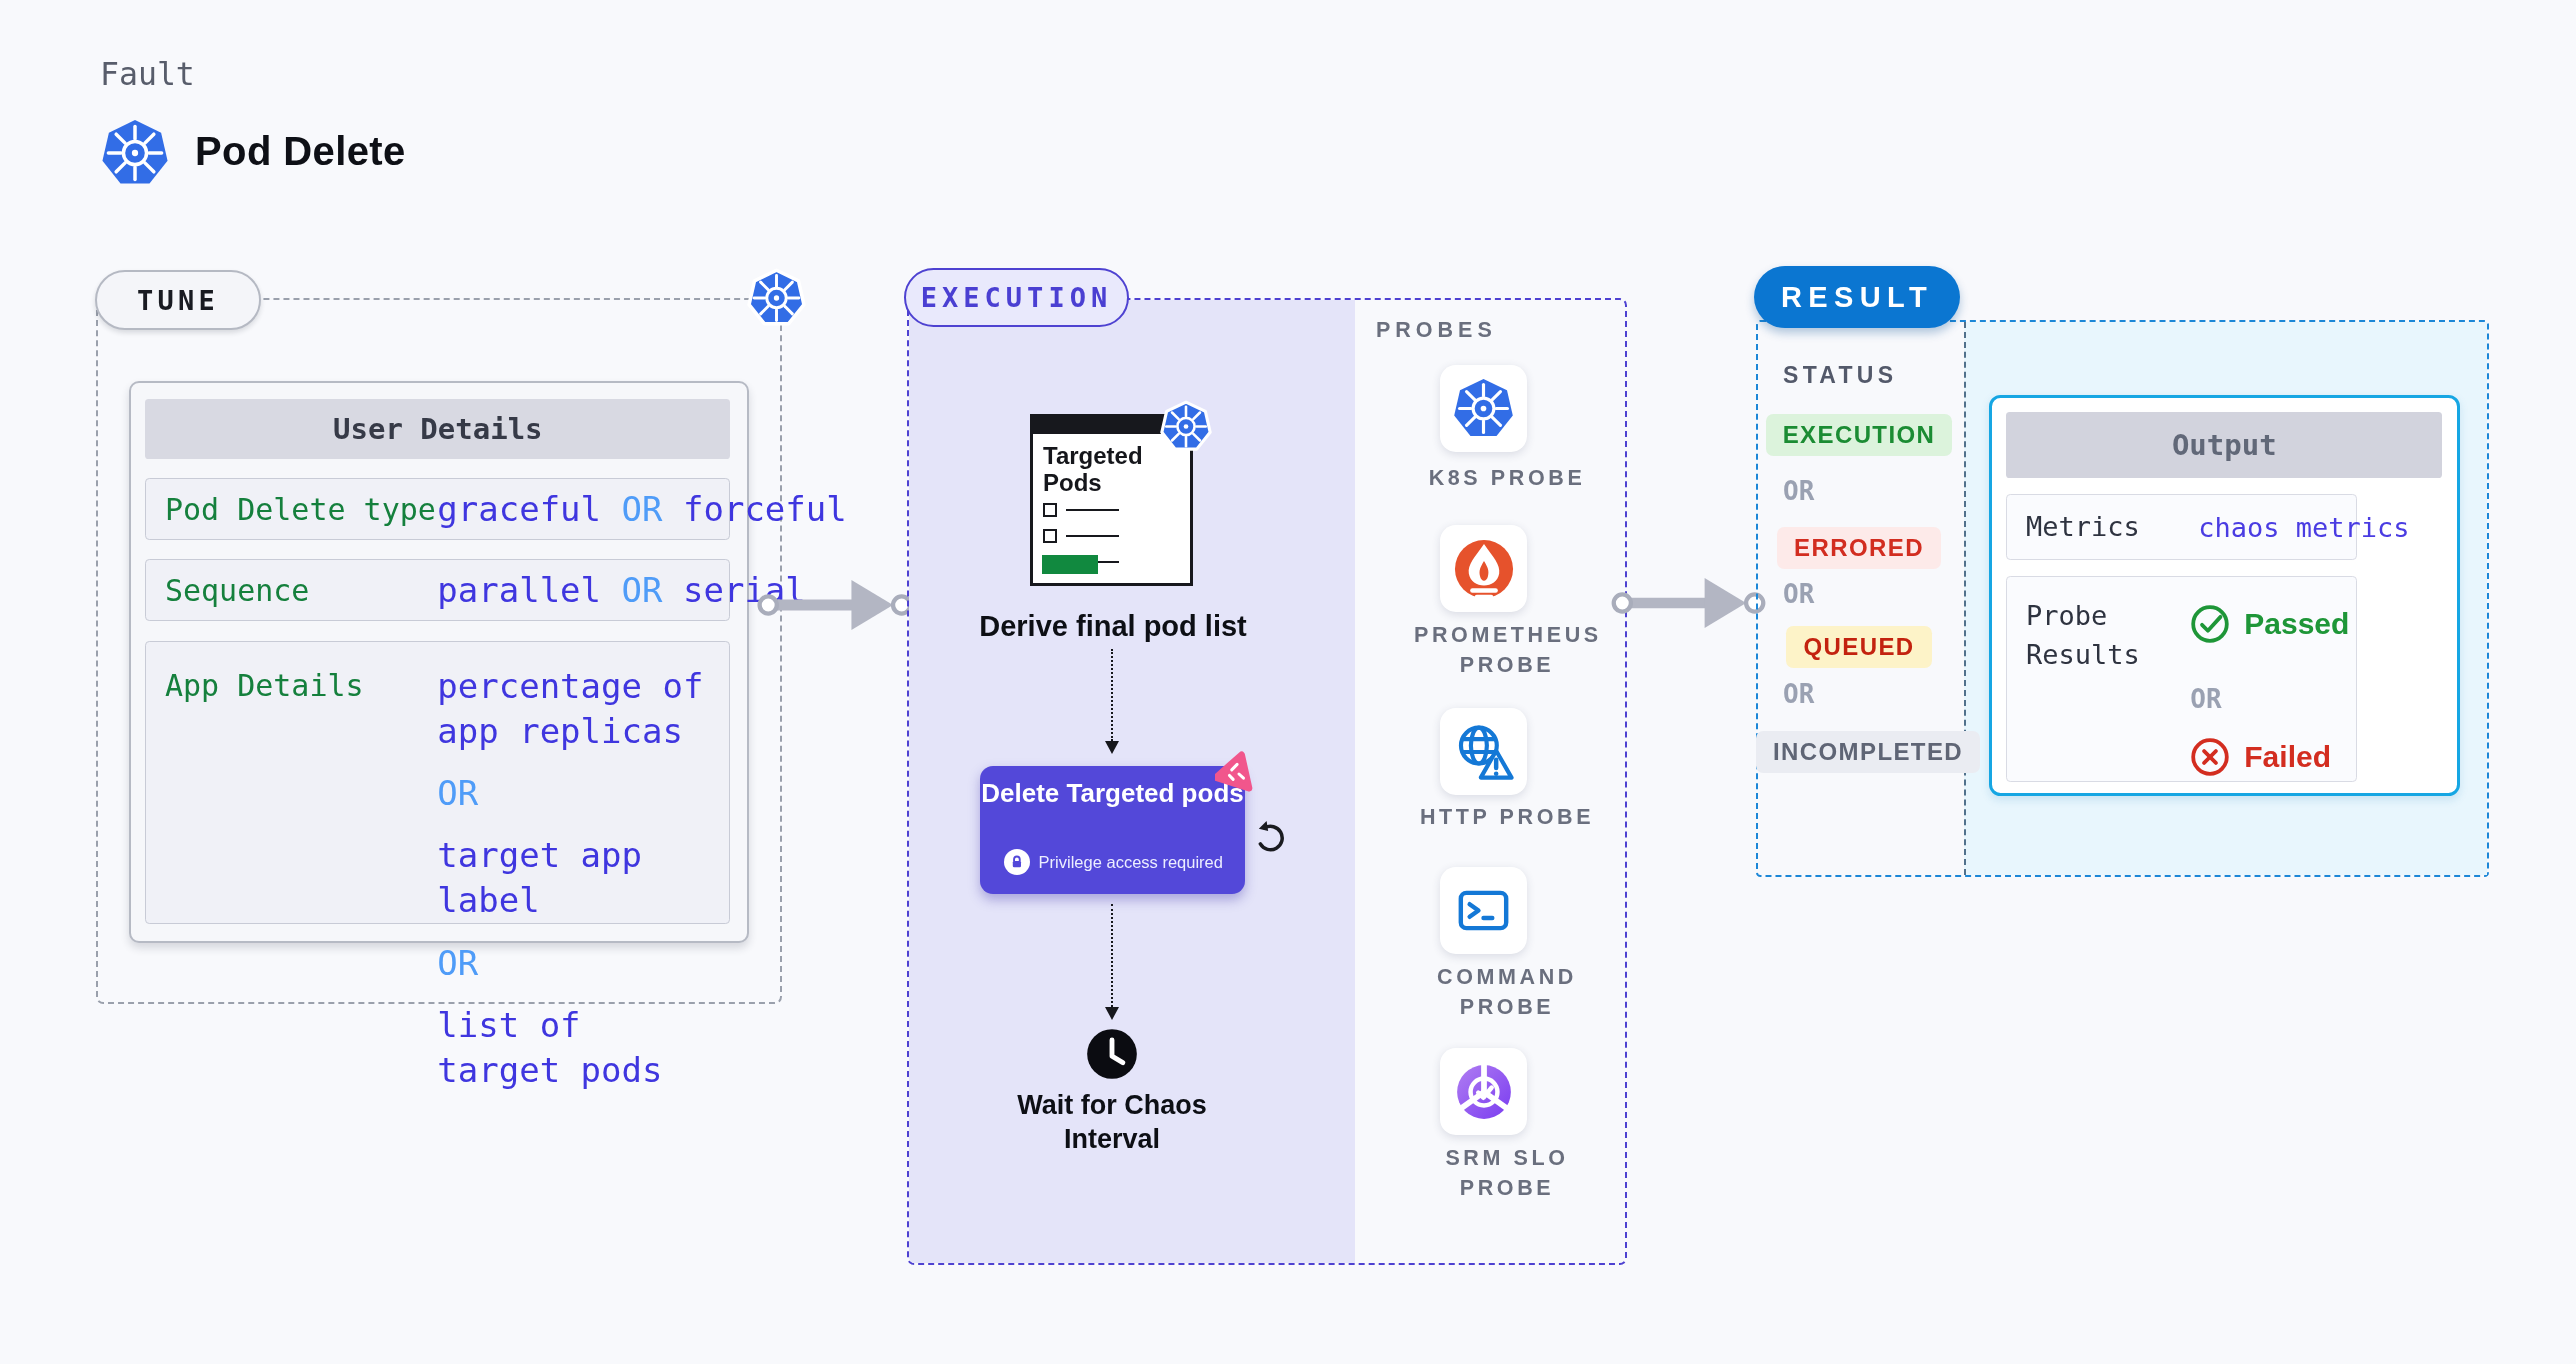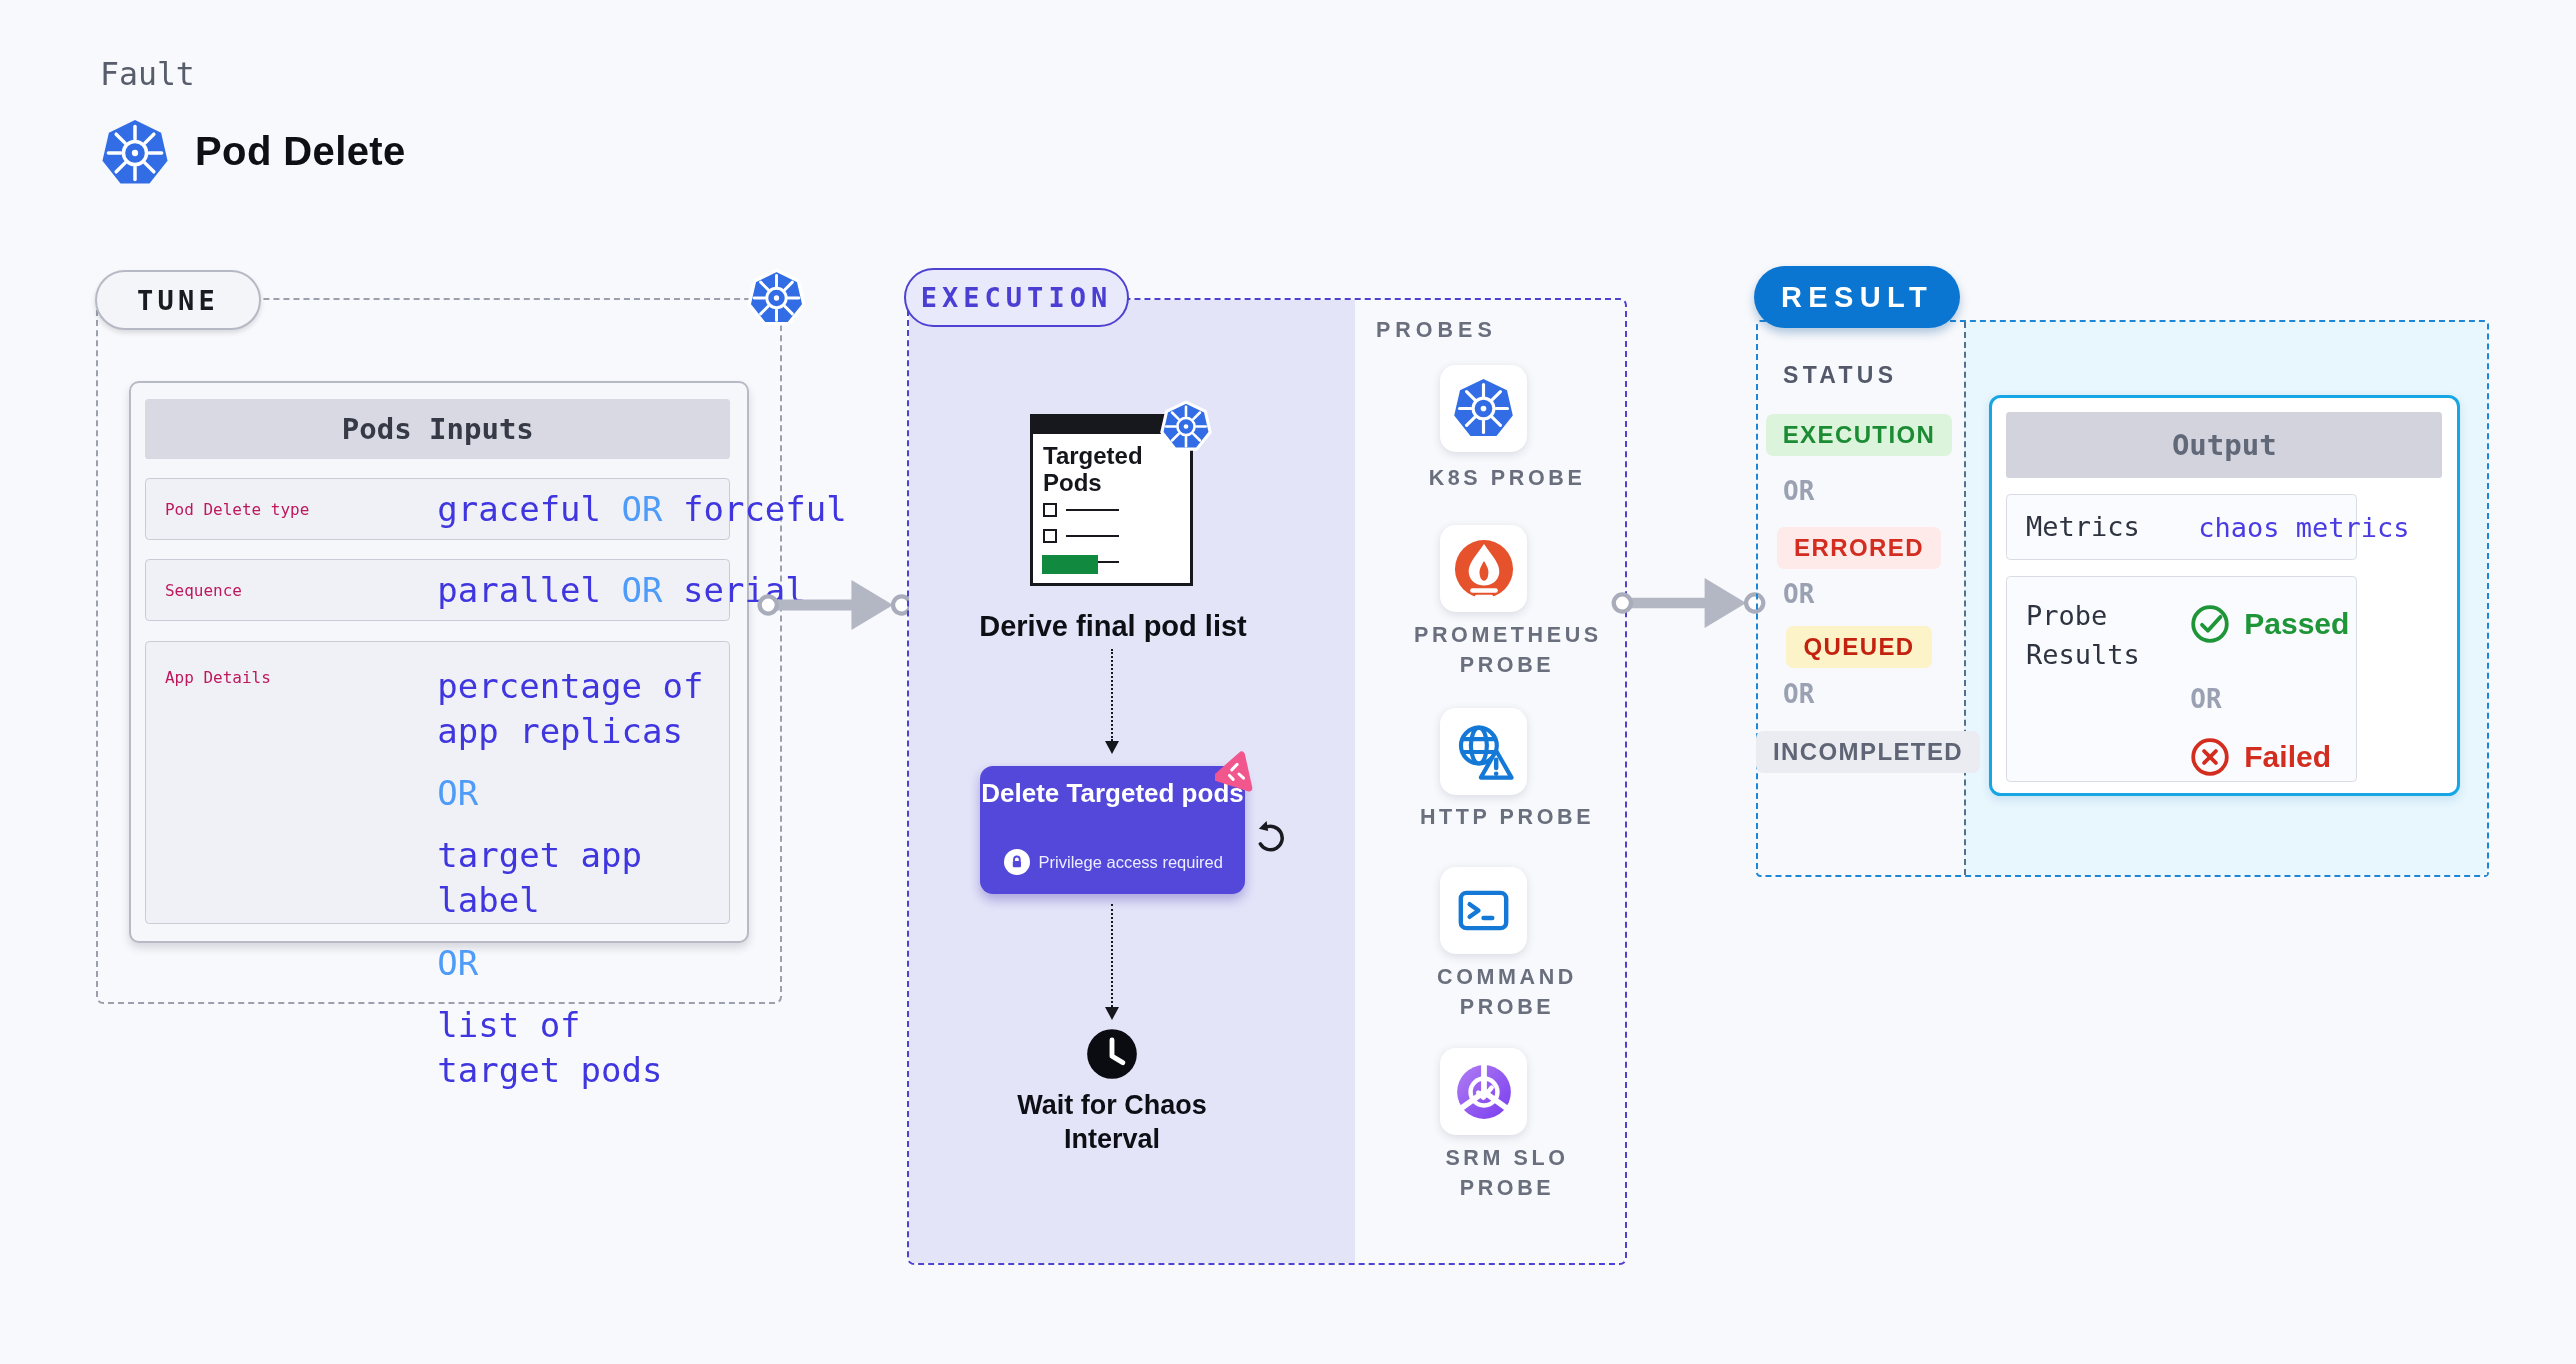--- a/index.html
+++ b/index.html
@@ -19,21 +19,21 @@
   .tune-badge{left:95px;top:270px;width:162px;height:56px;background:#f4f5f9;border:2.1px solid #b5b9c3;
     border-radius:30px;font-size:27px;font-weight:700;letter-spacing:4.3px;color:#191b22;
     box-shadow:0 2.9px 5.7px rgba(30,34,48,.14);}
   .tune-k8s{left:747px;top:268px;width:59px;height:60px;}
   .ui-card{left:129px;top:381px;width:620px;height:562px;background:#f6f7fa;border:2.9px solid #b6bac4;
     border-radius:10px;box-shadow:0 5px 8.6px rgba(40,45,60,.16);box-sizing:border-box;}
   .ui-header{left:14.3px;top:15.8px;width:585px;height:60px;background:#d8d9e2;border-radius:3.6px;
     font-size:29px;font-weight:600;color:#363a47;}
   .ui-row{left:14.3px;width:585px;background:#f0f1f7;border:1.4px solid #c8cbd6;border-radius:4.3px;box-sizing:border-box;}
   .ui-row.r1{top:95px;height:62px;} .ui-row.r2{top:176px;height:62px;} .ui-row.r3{top:258px;height:283px;}
-  .ui-label{position:absolute;left:18.6px;font-size:16px;color:#be185d;white-space:nowrap;}
+  .ui-label{position:absolute;left:18.6px;font-size:30px;color:#15803d;white-space:nowrap;}
   .vcenter{top:50%;transform:translateY(-50%);}
   .ui-value{position:absolute;left:267px;right:7.2px;font-size:34px;color:#3f36df;margin-left:24px;}
   .ui-value.one{top:50%;transform:translateY(-50%);white-space:nowrap;}
   .or-blue{color:#4f9cf8;}
   .ui-row.r3 .ui-label{top:26px;}
   .ui-value.multi{top:21.5px;line-height:1.33;}
   .vline{margin-bottom:17px;} .vor{margin-bottom:17px;color:#4f9cf8;}
 
   
   .arrow1{left:751px;top:569px;width:165px;height:72px;}
@@ -163,21 +163,21 @@
 
   <div class="abs tune-box"></div>
   <div class="abs mono center tune-badge">
     <span>TUNE</span>
   </div>
   <svg class="abs tune-k8s" viewBox="0 0 100 100">
       <use href="#k8s-logo-outlined"></use>
     </svg>
 
   <div class="abs ui-card">
-    <div class="abs mono center ui-header">Pods Inputs</div>
+    <div class="abs mono center ui-header">User Details</div>
 
     <div class="abs ui-row r1">
       <div class="mono ui-label vcenter">Pod Delete type</div>
       <div class="mono ui-value one">
         <span>graceful</span>
         <span class="or-blue">OR</span>
         <span>forceful</span>
       </div>
     </div>
 

